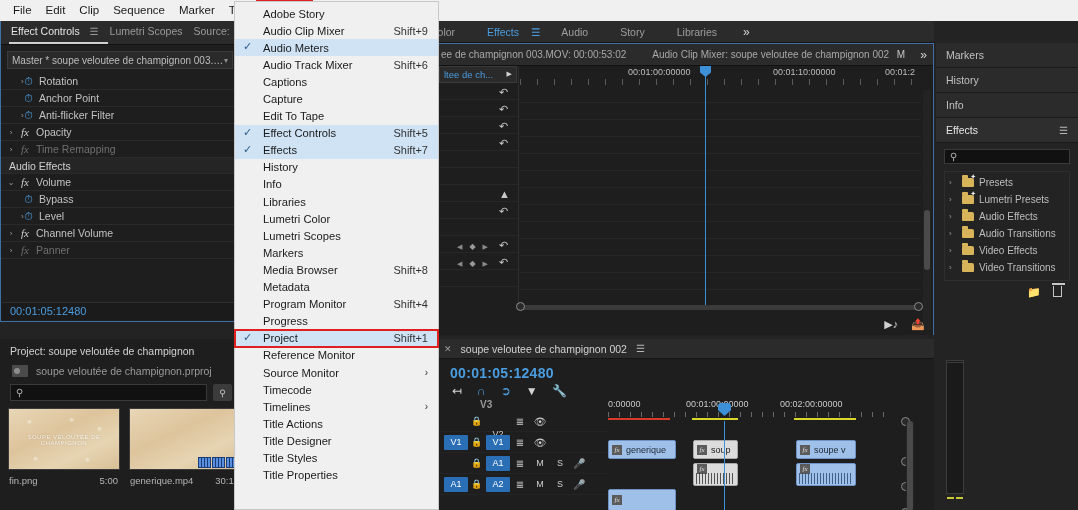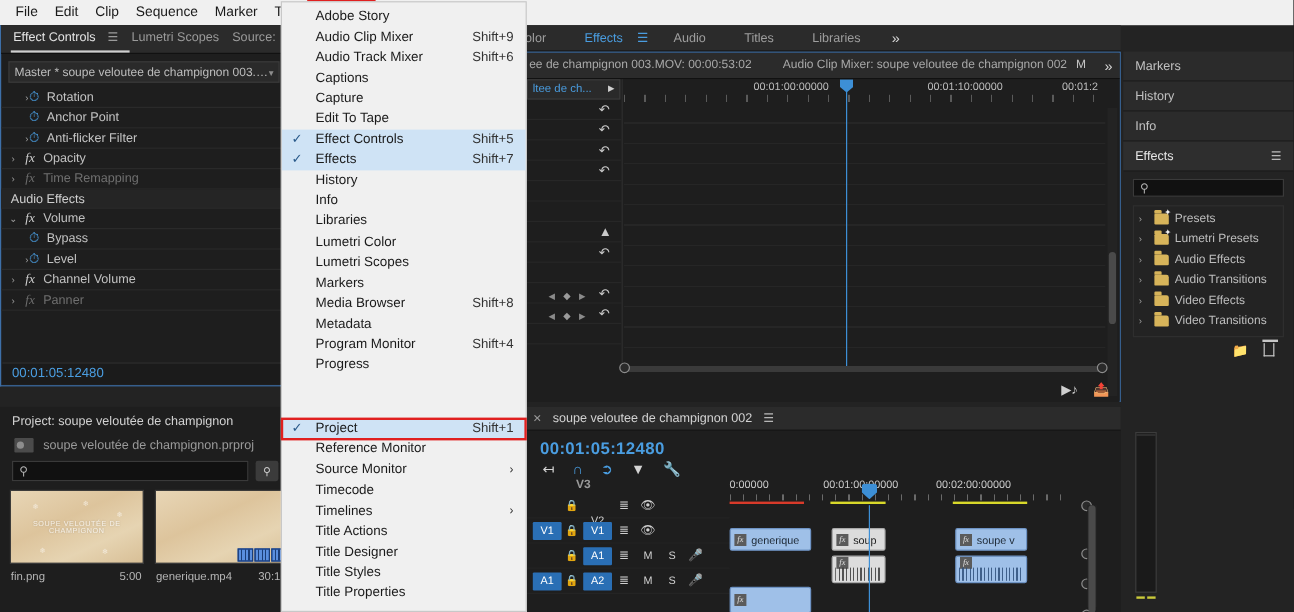--- a/index.html
+++ b/index.html
@@ -311,21 +311,21 @@
     font-size: 11.2px; color: #1a1a1a; padding-left: 28px;
   }
   .dd-item.chk { background: #cfe3f5; }
   .dd-item.chk:before {
     content: "\2713"; position: absolute; left: 8px; top: 1px;
     color: #2a5a8a; font-size: 11px;
   }
   .dd-item .sc { position: absolute; right: 10px; color: #333; font-size: 11px; }
   .dd-item .sub { position: absolute; right: 10px; color: #333; font-size: 10px; }
   .dd-item.hl {
-    outline: 2px solid #e02020; outline-offset: -1px; margin-top: 36px;
+    outline: 2px solid #e02020; outline-offset: -1px;
   }
 </style>
 </head>
 <body>
 
 <div id="app">
 
   <div class="menubar">
     <div class="mi">File</div>
     <div class="mi">Edit</div>
@@ -455,21 +455,21 @@
     </div>
   </div>
 
   <div class="ws-bar">
     <div class="ws-tab" style="padding-left:190px;">Color</div>
     <div class="ws-tab sel">
       <span>Effects</span>
       <span class="hm">☰</span>
     </div>
     <div class="ws-tab">Audio</div>
-    <div class="ws-tab">Titles</div>
+    <div class="ws-tab">Story</div>
     <div class="ws-tab">Libraries</div>
     <div class="ws-more">»</div>
   </div>
 
   <div class="mid-panel">
     <div class="mid-tabs">
       <span class="t1">ee de champignon 003.MOV: 00:00:53:02</span>
       <span class="t2">Audio Clip Mixer: soupe veloutee de champignon 002</span>
       <span class="mm">M</span>
       <span class="mchev">»</span>
@@ -707,20 +707,23 @@
   </div>
 
   <div class="dropdown">
     <div class="dd-item">
         <span>Adobe Story</span>
       </div>
     <div class="dd-item">
         <span>Audio Clip Mixer</span>
         <span class="sc">Shift+9</span>
       </div>
+    <div class="dd-item chk">
+        <span>Audio Meters</span>
+      </div>
     <div class="dd-item">
         <span>Audio Track Mixer</span>
         <span class="sc">Shift+6</span>
       </div>
     <div class="dd-item">
         <span>Captions</span>
       </div>
     <div class="dd-item">
         <span>Capture</span>
       </div>

